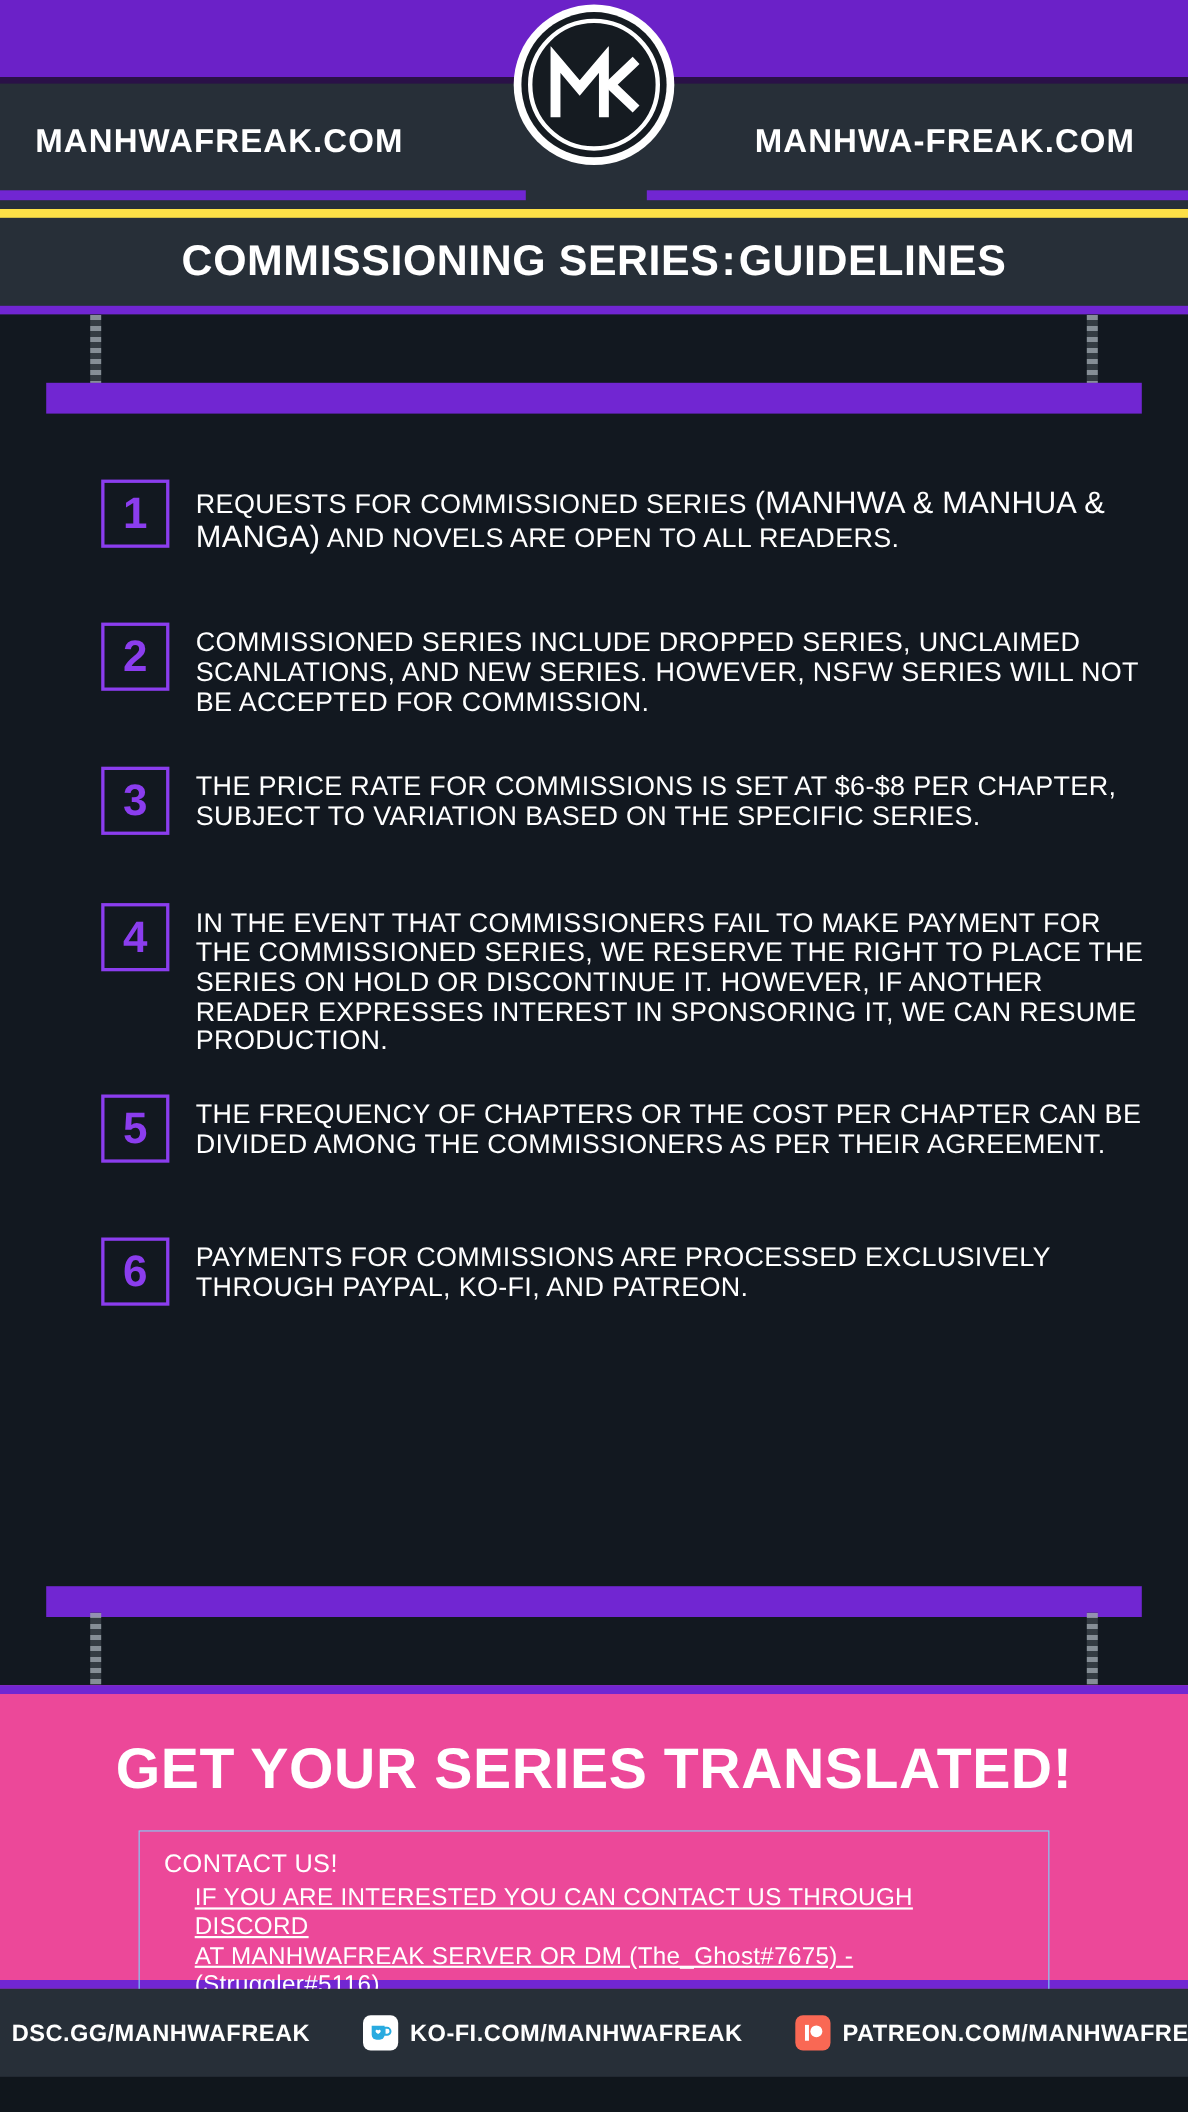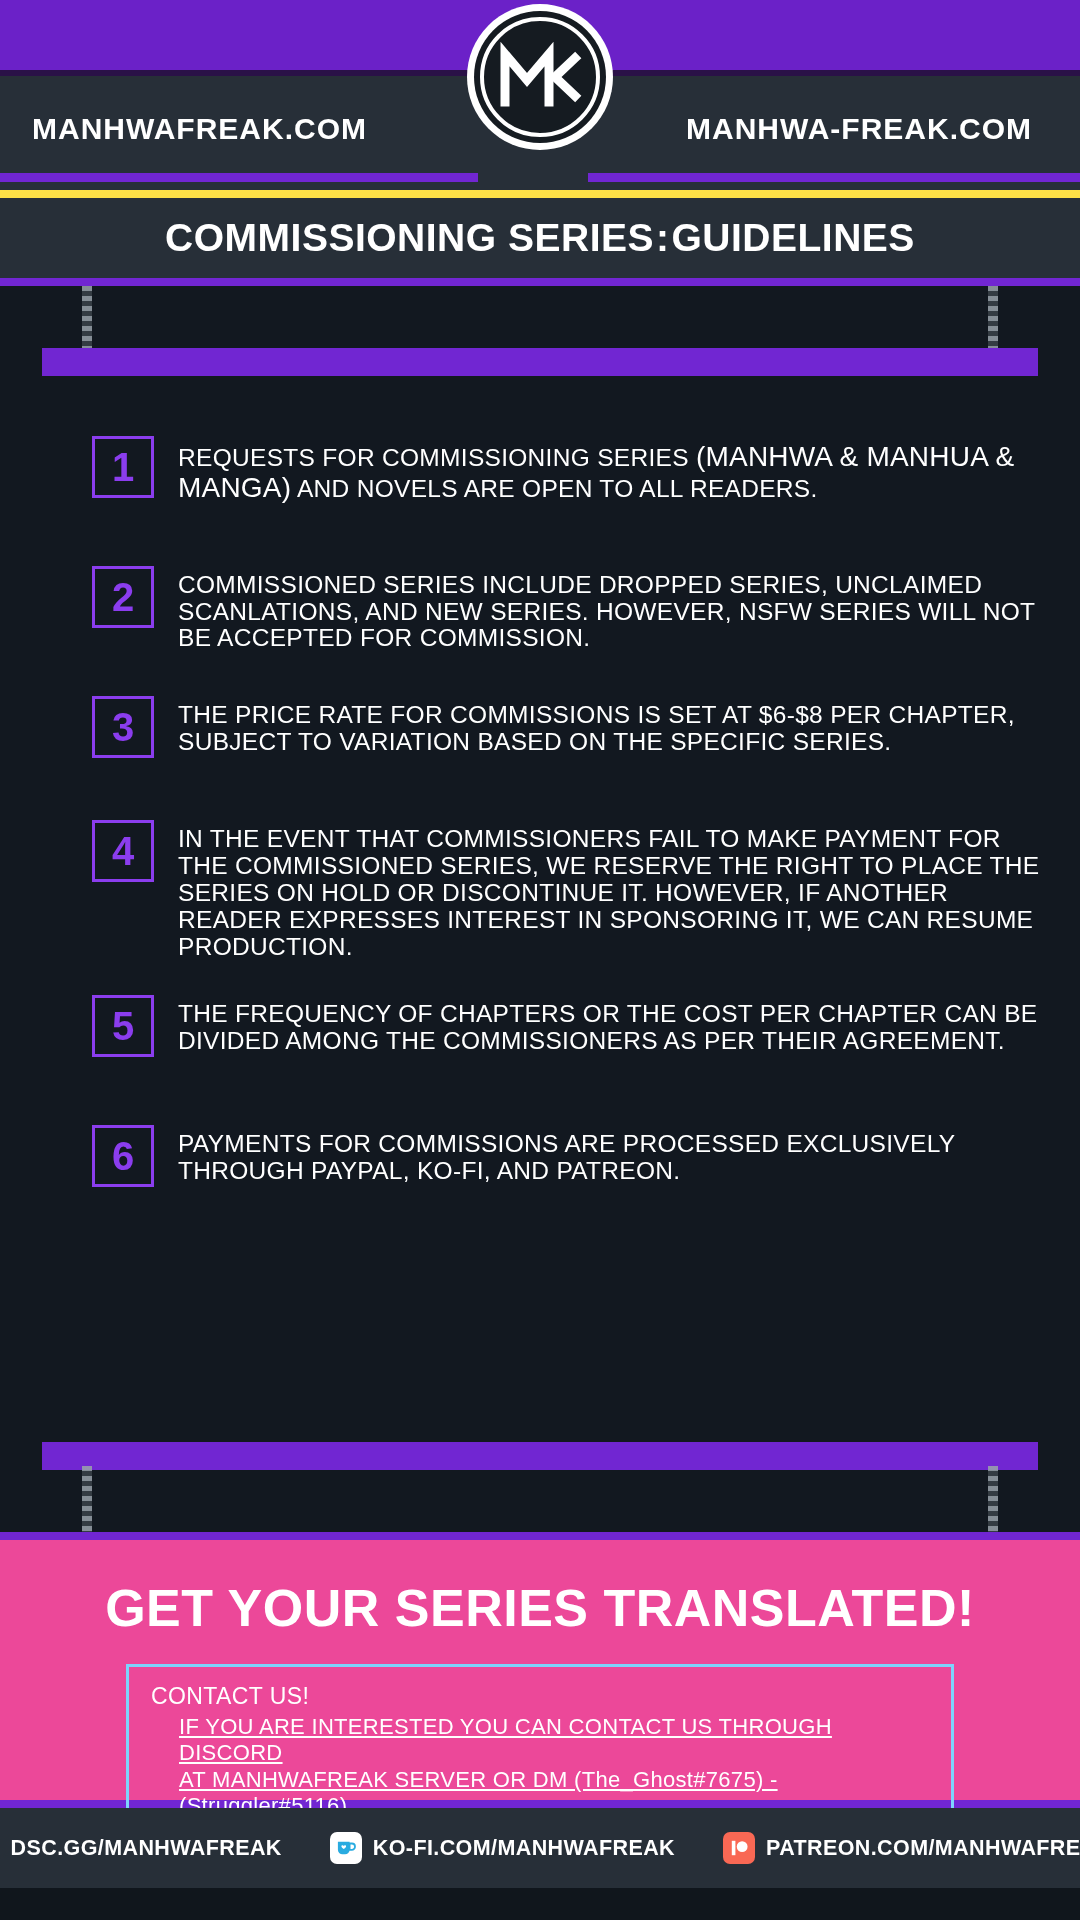--- a/index.html
+++ b/index.html
@@ -218,21 +218,21 @@
     text-align: center;
     font-size: 52px;
     font-weight: bold;
     color: #ffffff;
     letter-spacing: 0.5px;
     padding-top: 38px;
   }
   .contact-box {
     margin: 26px auto 0;
     width: 828px;
-    border: 3px solid #7dd3fc;
+    border: 1px solid #7dd3fc;
     padding: 16px 22px 18px;
   }
   .contact-title {
     font-size: 23px;
     color: #ffffff;
     letter-spacing: 0.4px;
     margin-bottom: 4px;
   }
   .contact-line {
     font-size: 22px;
@@ -315,21 +315,21 @@
 
   <div class="body-area">
     <div class="chain top-left"></div>
     <div class="chain top-right"></div>
     <div class="bar top"></div>
 
     <div class="rules">
 
       <div class="rule r1">
         <div class="rule-num">1</div>
-        <div class="rule-text"><span>REQUESTS FOR COMMISSIONING SERIES </span><span class="small">(MANHWA &amp; MANHUA &amp; MANGA)</span><span> AND NOVELS ARE OPEN TO ALL READERS.</span></div>
+        <div class="rule-text"><span>REQUESTS FOR COMMISSIONED SERIES </span><span class="small">(MANHWA &amp; MANHUA &amp; MANGA)</span><span> AND NOVELS ARE OPEN TO ALL READERS.</span></div>
       </div>
 
       <div class="rule r2">
         <div class="rule-num">2</div>
         <div class="rule-text">COMMISSIONED SERIES INCLUDE DROPPED SERIES, UNCLAIMED SCANLATIONS, AND NEW SERIES. HOWEVER, NSFW SERIES WILL NOT BE ACCEPTED FOR COMMISSION.</div>
       </div>
 
       <div class="rule r3">
         <div class="rule-num">3</div>
         <div class="rule-text">THE PRICE RATE FOR COMMISSIONS IS SET AT $6-$8 PER CHAPTER, SUBJECT TO VARIATION BASED ON THE SPECIFIC SERIES.</div>

